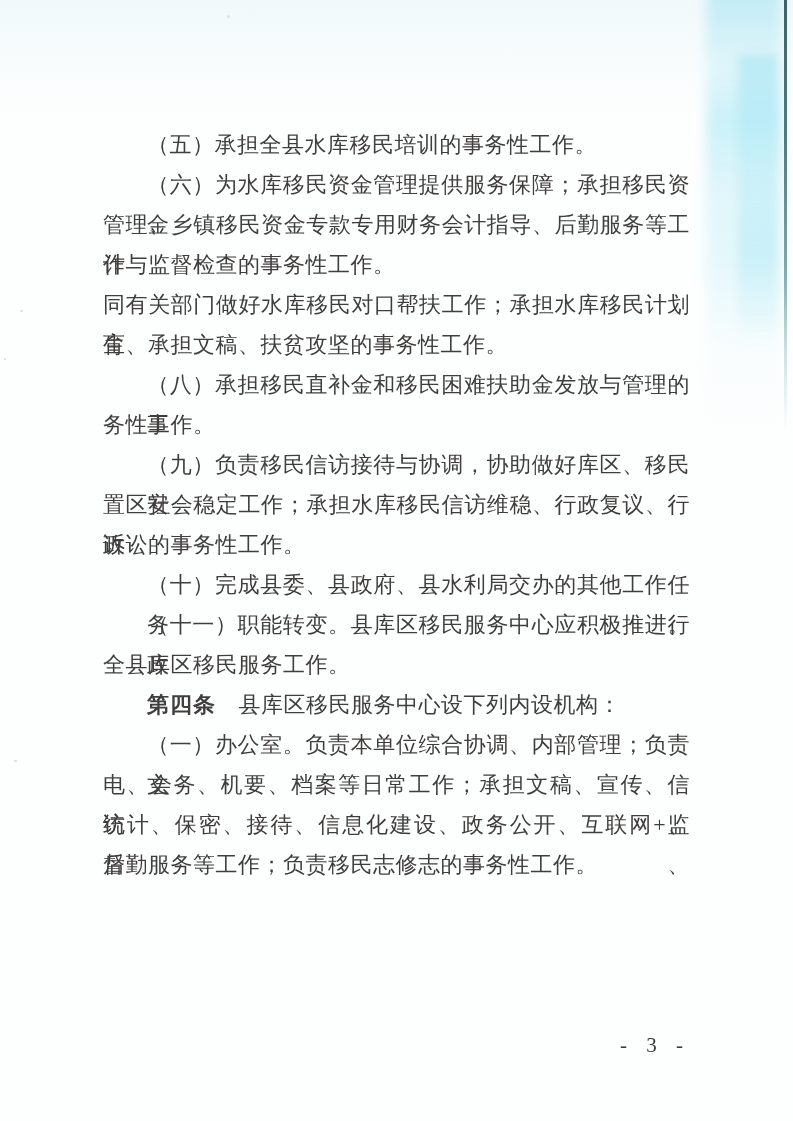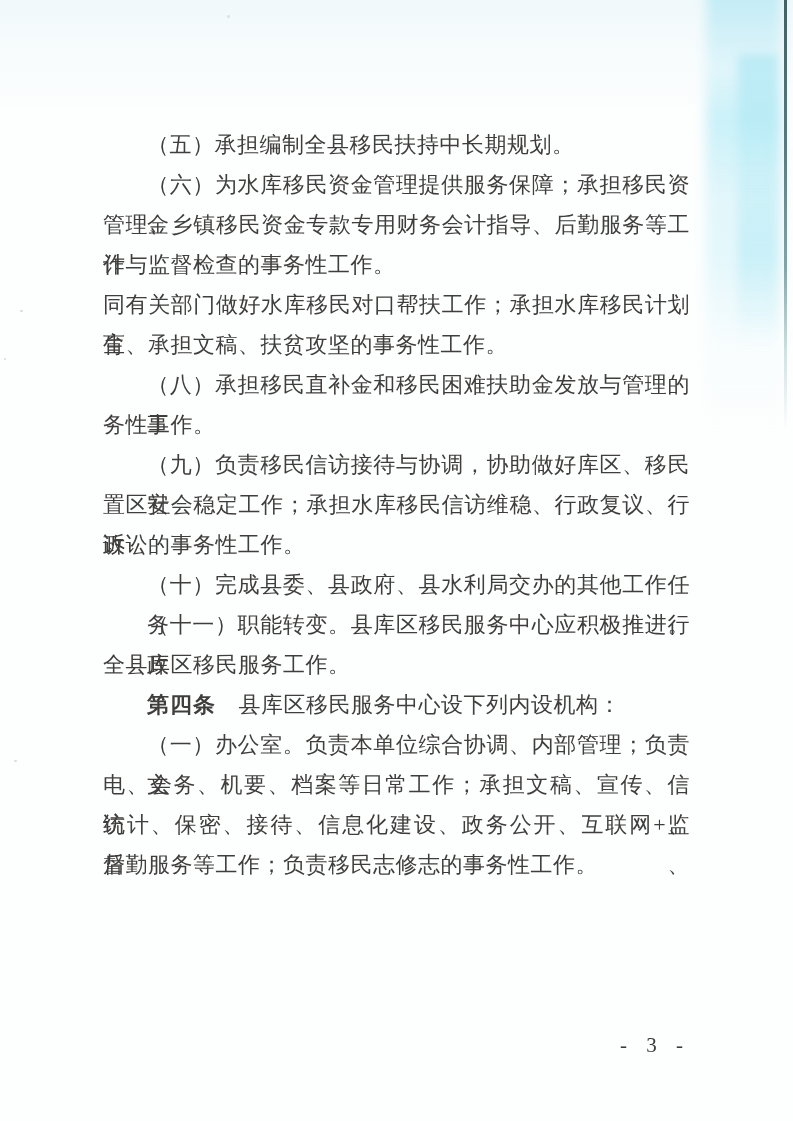--- a/index.html
+++ b/index.html
@@ -117,21 +117,21 @@
   <div class="tint-right-strip"></div>
   <div class="tint-right-inner"></div>
   <div class="edge-line"></div>
 
   <div class="speck" style="left:20px; top:310px; width:3px; height:2px;"></div>
   <div class="speck" style="left:4px; top:358px; width:2px; height:2px;"></div>
   <div class="speck" style="left:227px; top:15px; width:3px; height:3px; background:rgba(160,170,175,0.3);"></div>
   <div class="speck" style="left:14px; top:760px; width:3px; height:2px;"></div>
 
   <div class="text-block">
-      <div class="line indent">（五）承担编制全县移民扶持中长期规划。</div>
+      <div class="line indent">（五）承担全县水库移民培训的事务性工作。</div>
       <div class="line indent stretch">（六）为水库移民资金管理提供服务保障；承担移民资金</div>
       <div class="line stretch">管理、乡镇移民资金专款专用财务会计指导、后勤服务等工作</div>
       <div class="line">计与监督检查的事务性工作。</div>
       <div class="line stretch">同有关部门做好水库移民对口帮扶工作；承担水库移民计划生</div>
       <div class="line">育、承担文稿、扶贫攻坚的事务性工作。</div>
       <div class="line indent stretch">（八）承担移民直补金和移民困难扶助金发放与管理的事</div>
       <div class="line">务性工作。</div>
       <div class="line indent stretch">（九）负责移民信访接待与协调，协助做好库区、移民安</div>
       <div class="line stretch">置区社会稳定工作；承担水库移民信访维稳、行政复议、行政</div>
       <div class="line">诉讼的事务性工作。</div>

